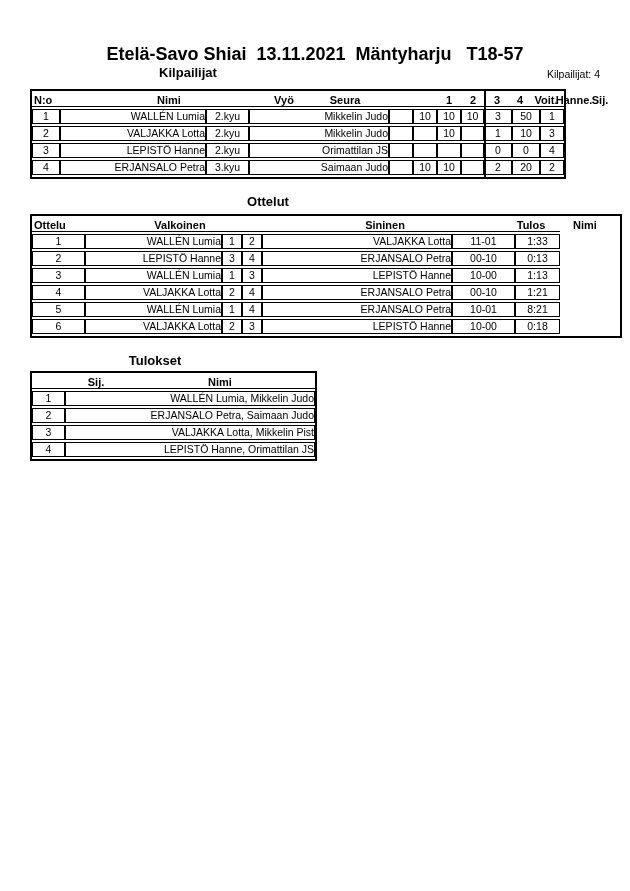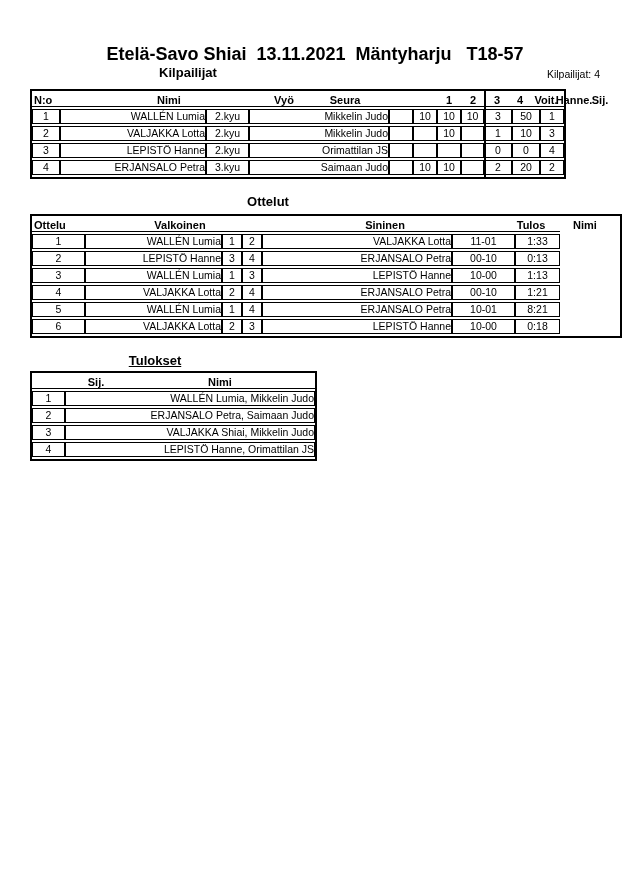--- a/index.html
+++ b/index.html
@@ -221,21 +221,21 @@
         <td>2</td>
         <td>3</td>
         <td class="l">LEPISTÖ Hanne</td>
         <td>10-00</td>
         <td>0:18</td>
       </tr>
     </tbody>
       </table>
   </div>
 
-  <div class="section-title" style="top:354px; left:155px;text-decoration:underline;">Tulokset</div>
+  <div class="section-title" style="top:354px; left:155px;">Tulokset</div>
 
   <div class="tbl-wrap" id="t3">
     <table>
       <colgroup>
         <col style="width:33px">
           <col style="width:250px">
       </colgroup>
       <tbody>
           <tr>
         <th class="hdr" colspan="2">
@@ -246,21 +246,21 @@
       <tr>
         <td>1</td>
         <td class="l">WALLÉN Lumia, Mikkelin Judo</td>
       </tr>
       <tr>
         <td>2</td>
         <td class="l">ERJANSALO Petra, Saimaan Judo</td>
       </tr>
       <tr>
         <td>3</td>
-        <td class="l">VALJAKKA Shiai, Mikkelin Judo</td>
+        <td class="l">VALJAKKA Lotta, Mikkelin Pist</td>
       </tr>
       <tr>
         <td>4</td>
         <td class="l">LEPISTÖ Hanne, Orimattilan JS</td>
       </tr>
     </tbody>
       </table>
   </div>
 
 </div>

